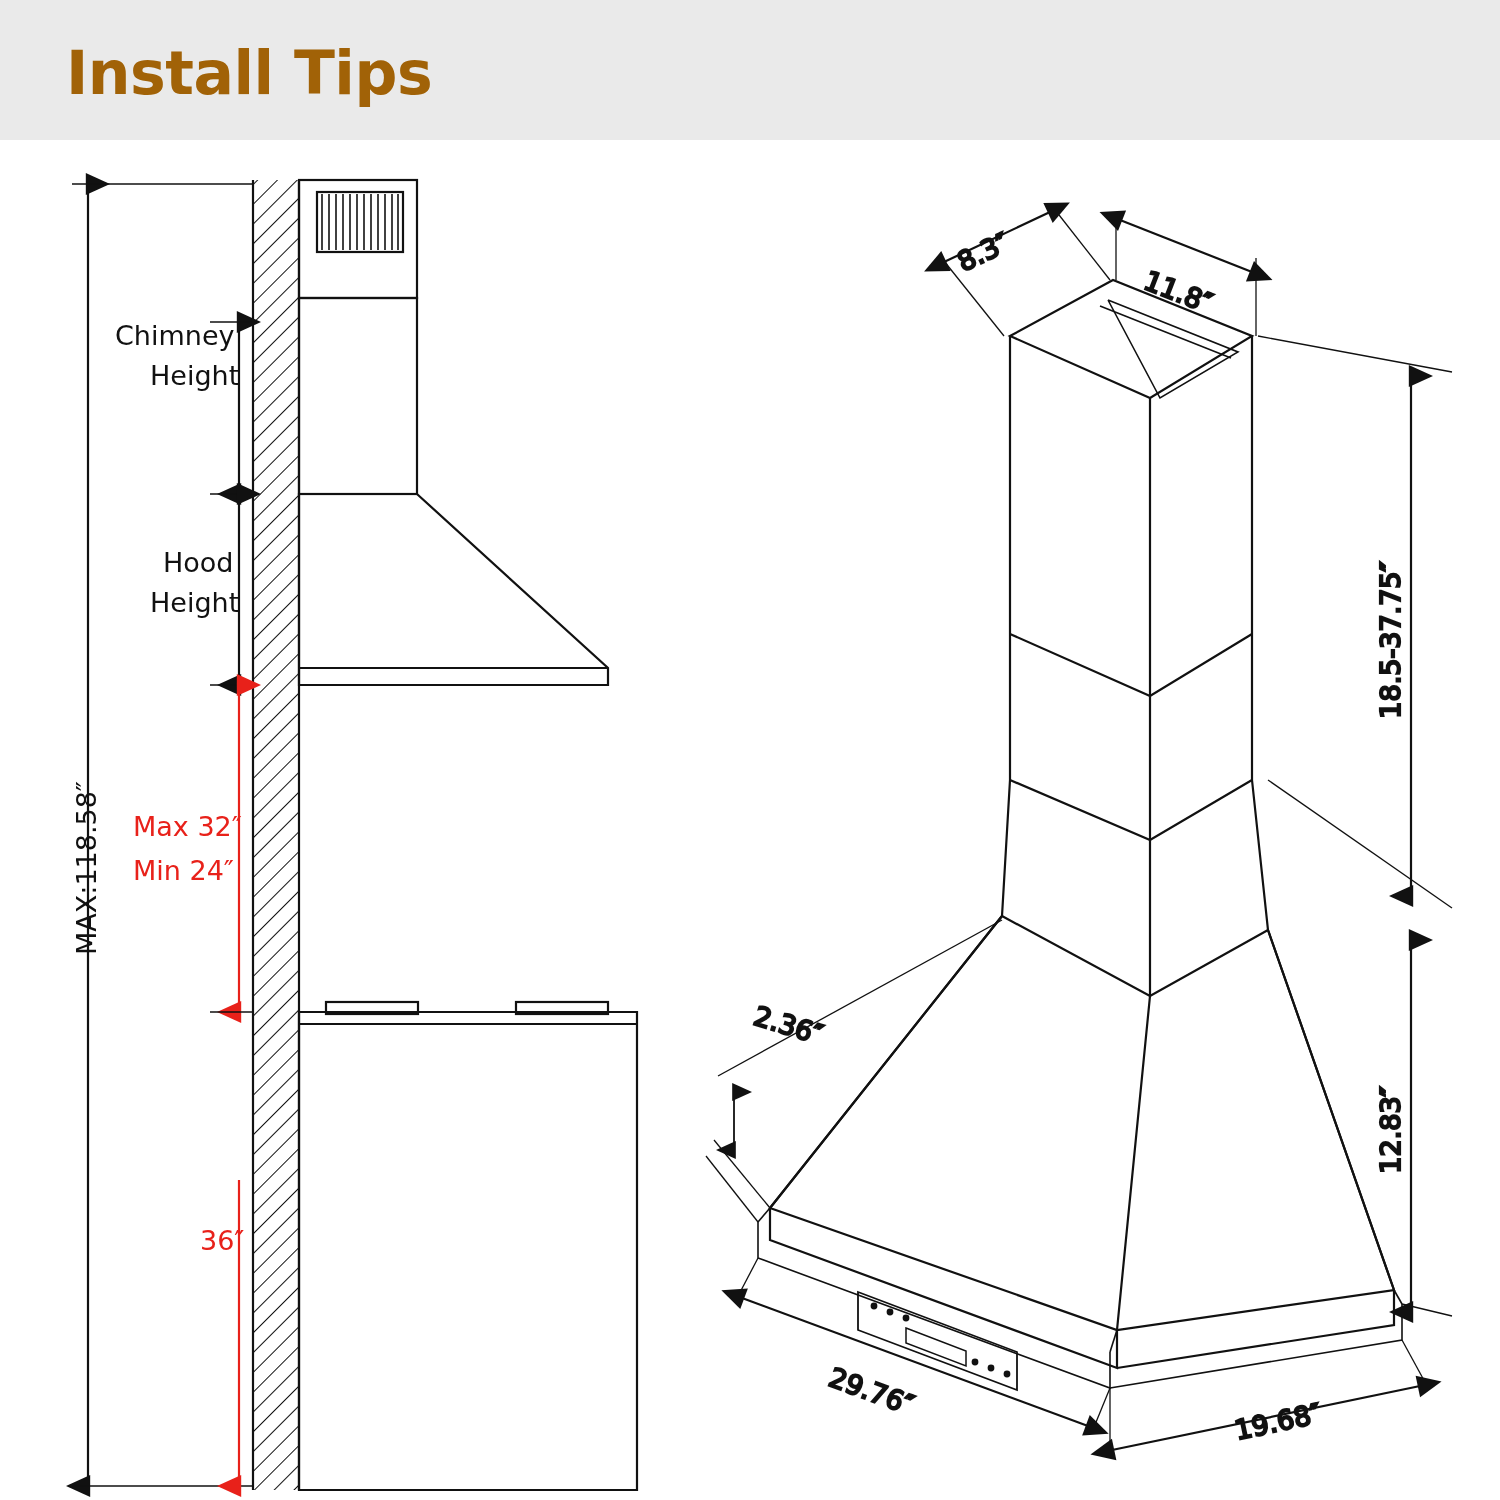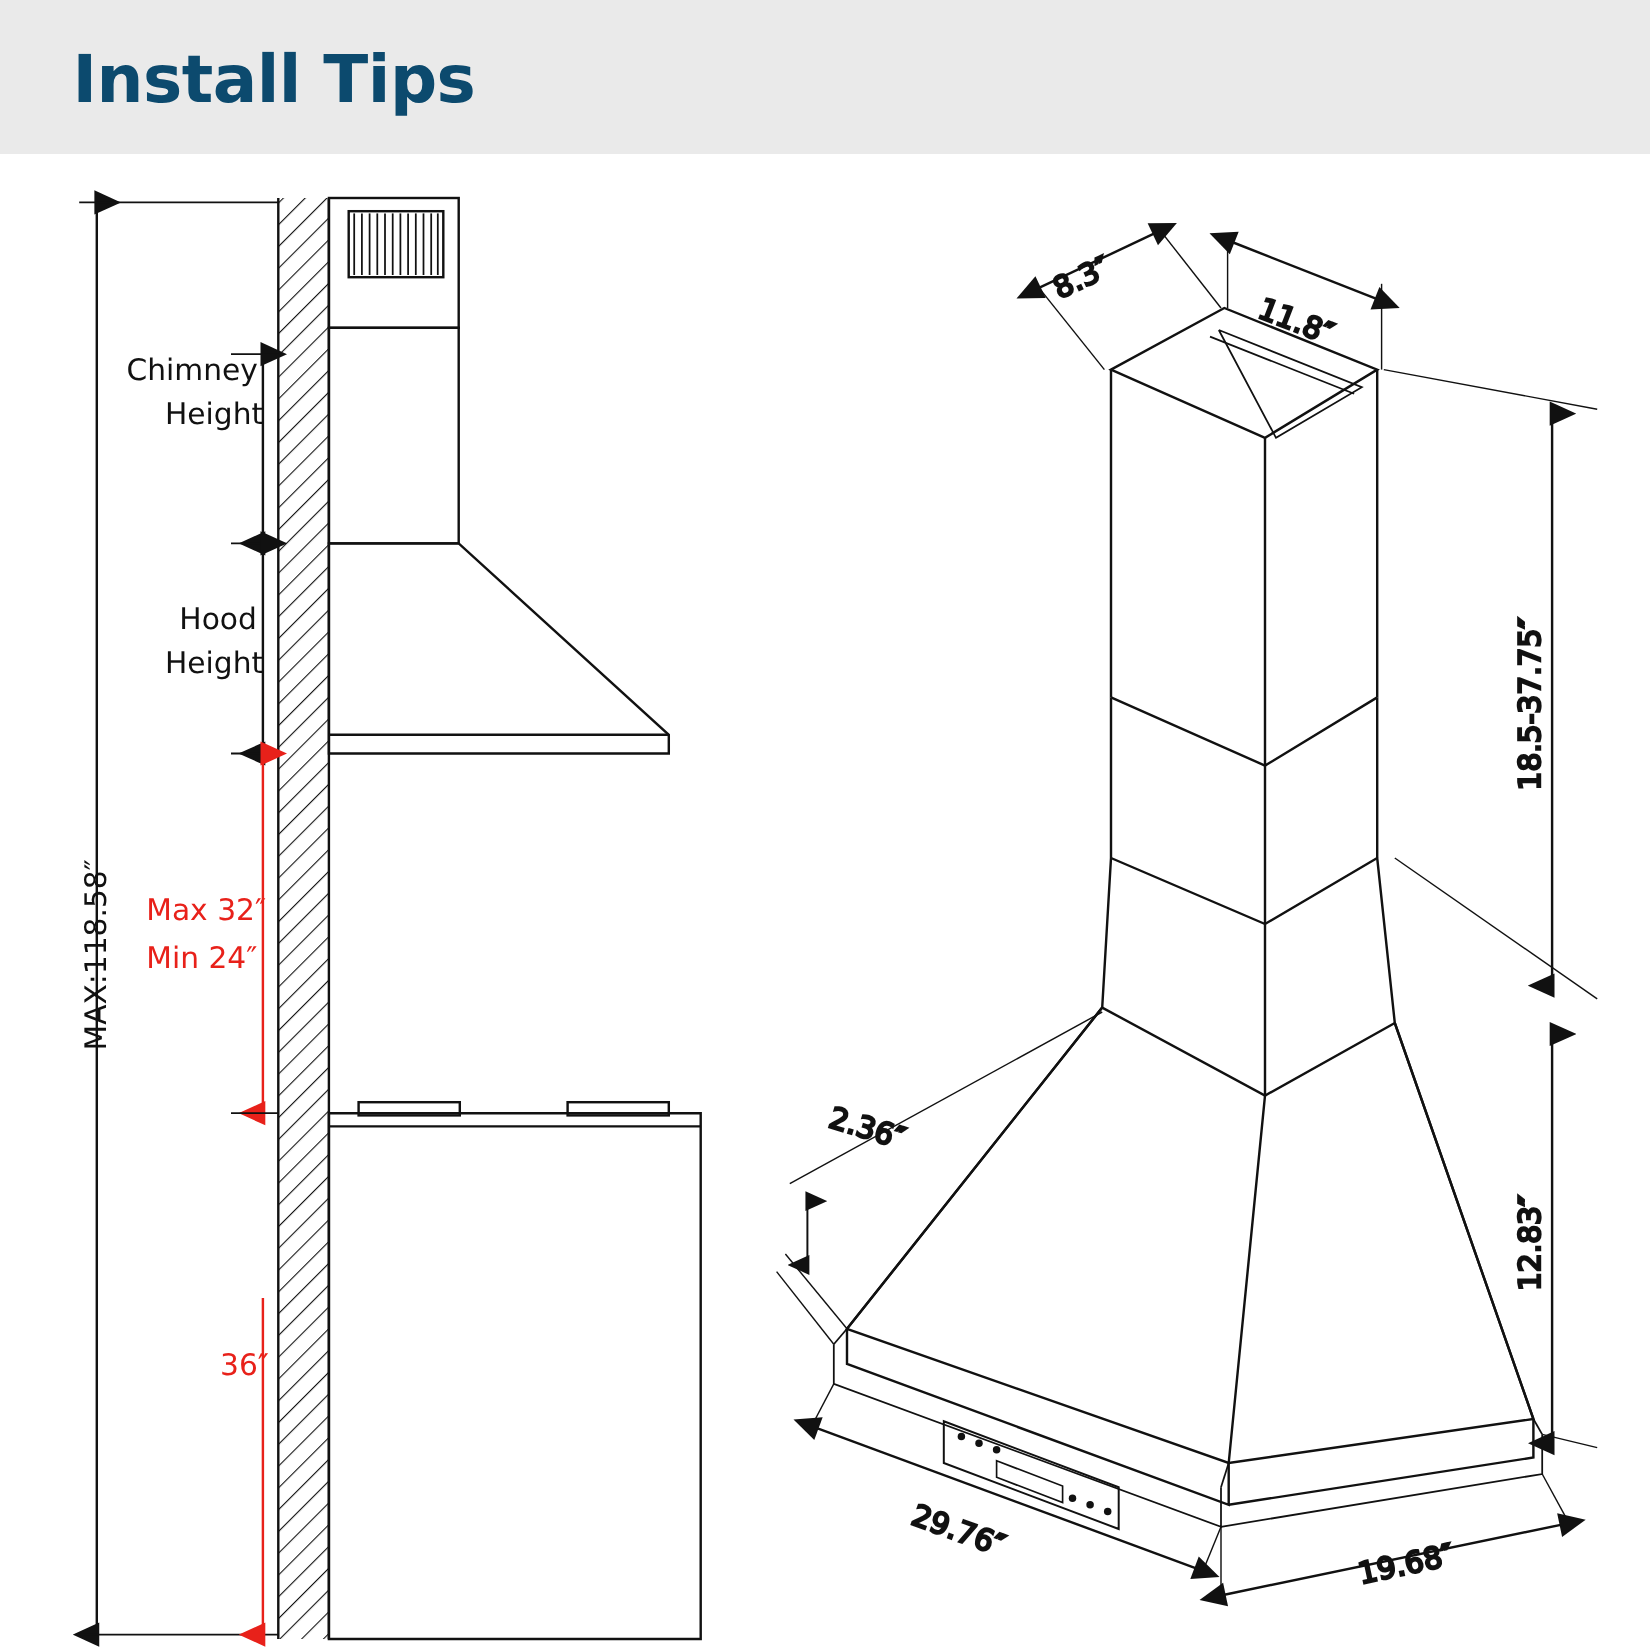--- a/index.html
+++ b/index.html
@@ -28,21 +28,21 @@
     width: 1500px;
     height: 140px;
     background: #eaeaea;
   }
   #page-title {
     position: absolute;
     left: 66px;
     top: 38px;
     font-size: 60px;
     font-weight: bold;
-    color: #0c4a6e;
+    color: #a16207;
     letter-spacing: -0.5px;
     font-family: "DejaVu Sans", sans-serif;
   }
   
   #drawing {
     position: absolute;
     left: 0;
     top: 140px;
     width: 1500px;
     height: 1360px;

